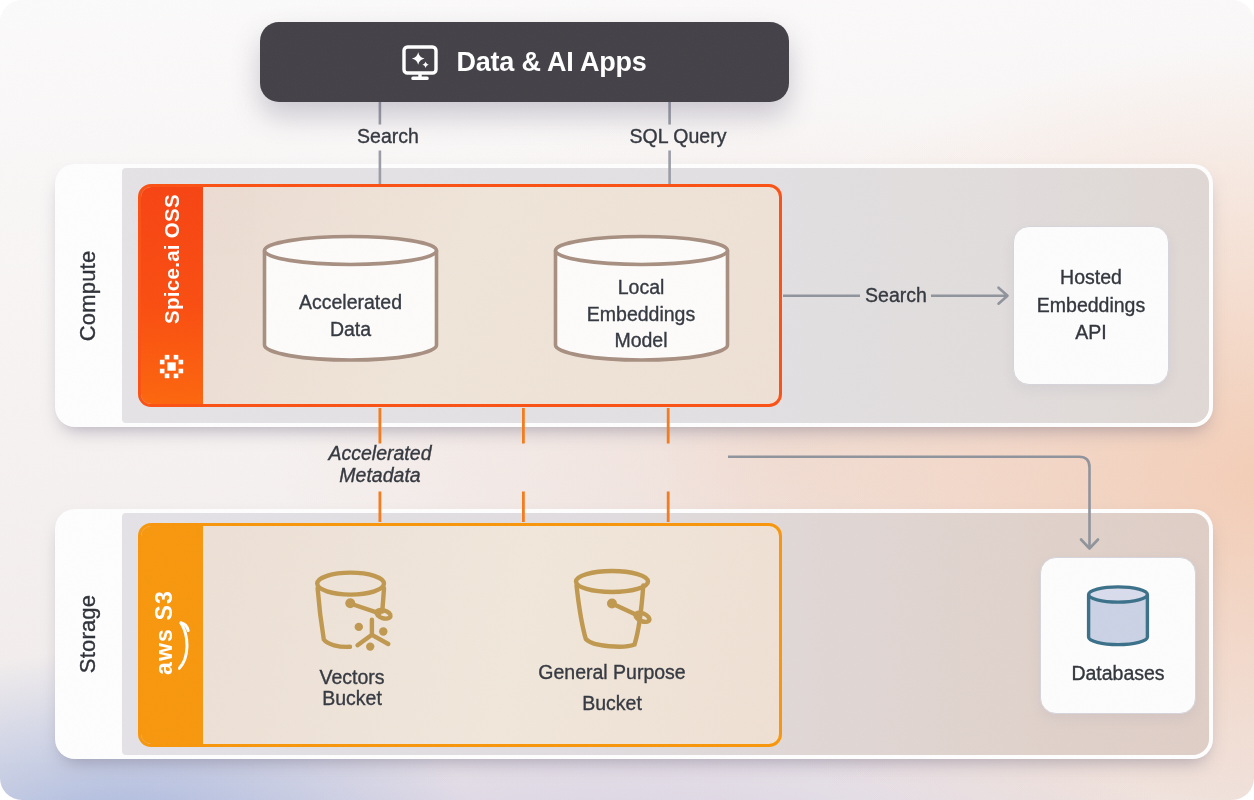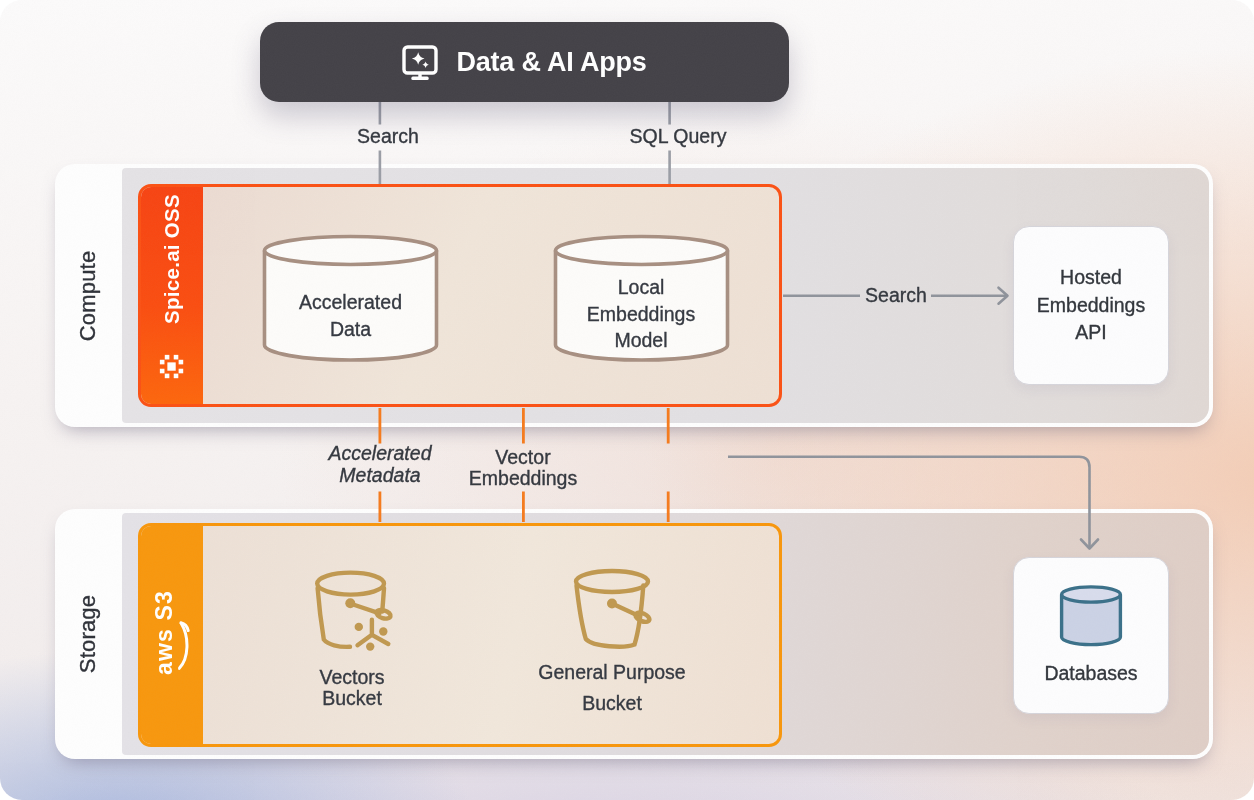--- a/index.html
+++ b/index.html
@@ -100,21 +100,21 @@
   
   .card {
     background:#fdfdfe; border:1.5px solid #d6d5db; border-radius:16px;
     display:flex; flex-direction:column; align-items:center; justify-content:center;
     box-shadow:0 5px 12px rgba(120,112,145,0.10);
   }
   .card .label {
     color:#31353b; font-size:19.5px; font-weight:500; text-align:center; line-height:27.5px;
   }
   .card.hosted { left:1013px; top:226px; width:156px; height:159px; }
-  .card.databases { left:1013px; top:557px; width:156px; height:157px; gap:12px; }
+  .card.databases { left:1040px; top:557px; width:156px; height:157px; gap:12px; }
 
   .edge-label, .mid-label, .node-label, .card .label, .band-tab .label { -webkit-text-stroke:0.35px currentColor; }
   svg { display:block; }
 </style>
 </head>
 <body>
 
 <div class="page">
 
   <svg class="abs connectors" style="left:0;top:0" width="1254" height="800" viewBox="0 0 1254 800" fill="none">
@@ -190,21 +190,20 @@
   </svg>
   <div class="node-label" style="left:641px; top:314px; width:150px;">Local Embeddings Model</div>
 
   <div class="abs edge-label" style="left:896px; top:296px;">Search</div>
 
   <div class="abs card hosted">
     <div class="label" style="width:132px;">Hosted Embeddings API</div>
   </div>
 
   <div class="mid-label" style="left:380px; top:464px; width:150px;font-style:italic;">Accelerated Metadata</div>
-  <div class="mid-label" style="left:523px; top:467.5px; width:130px;">Vector Embeddings</div>
 
   <div class="abs band storage">
     <div class="band-panel"></div>
     <div class="band-tab">
       <span class="label">Storage</span>
     </div>
   </div>
 
   <div class="abs group-box aws">
     <div class="group-strip">

